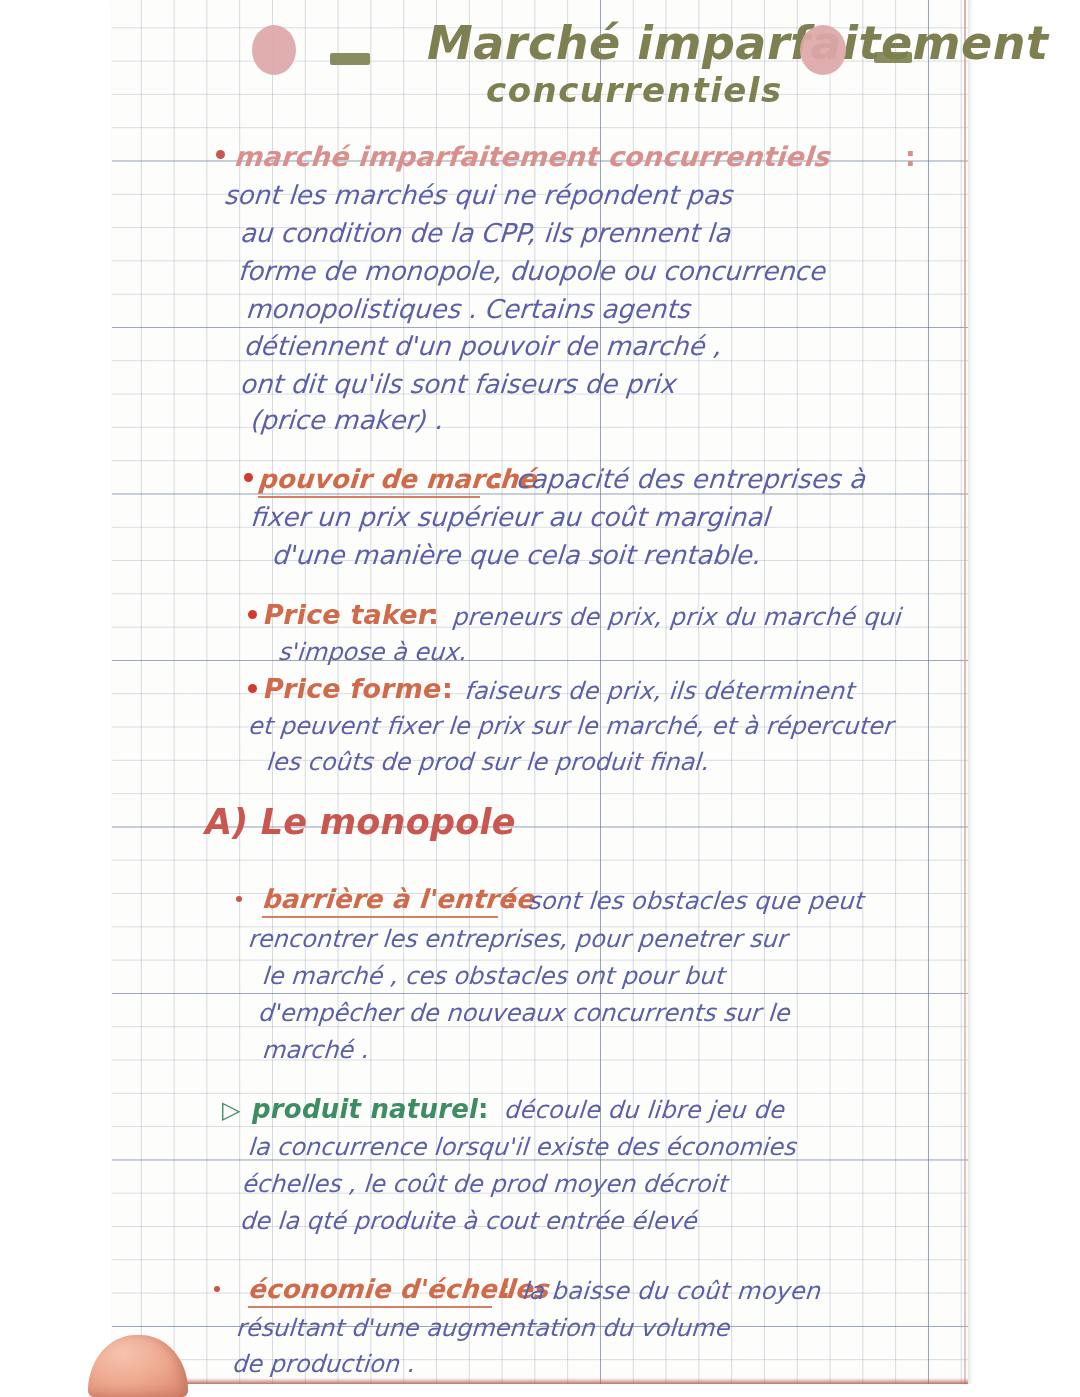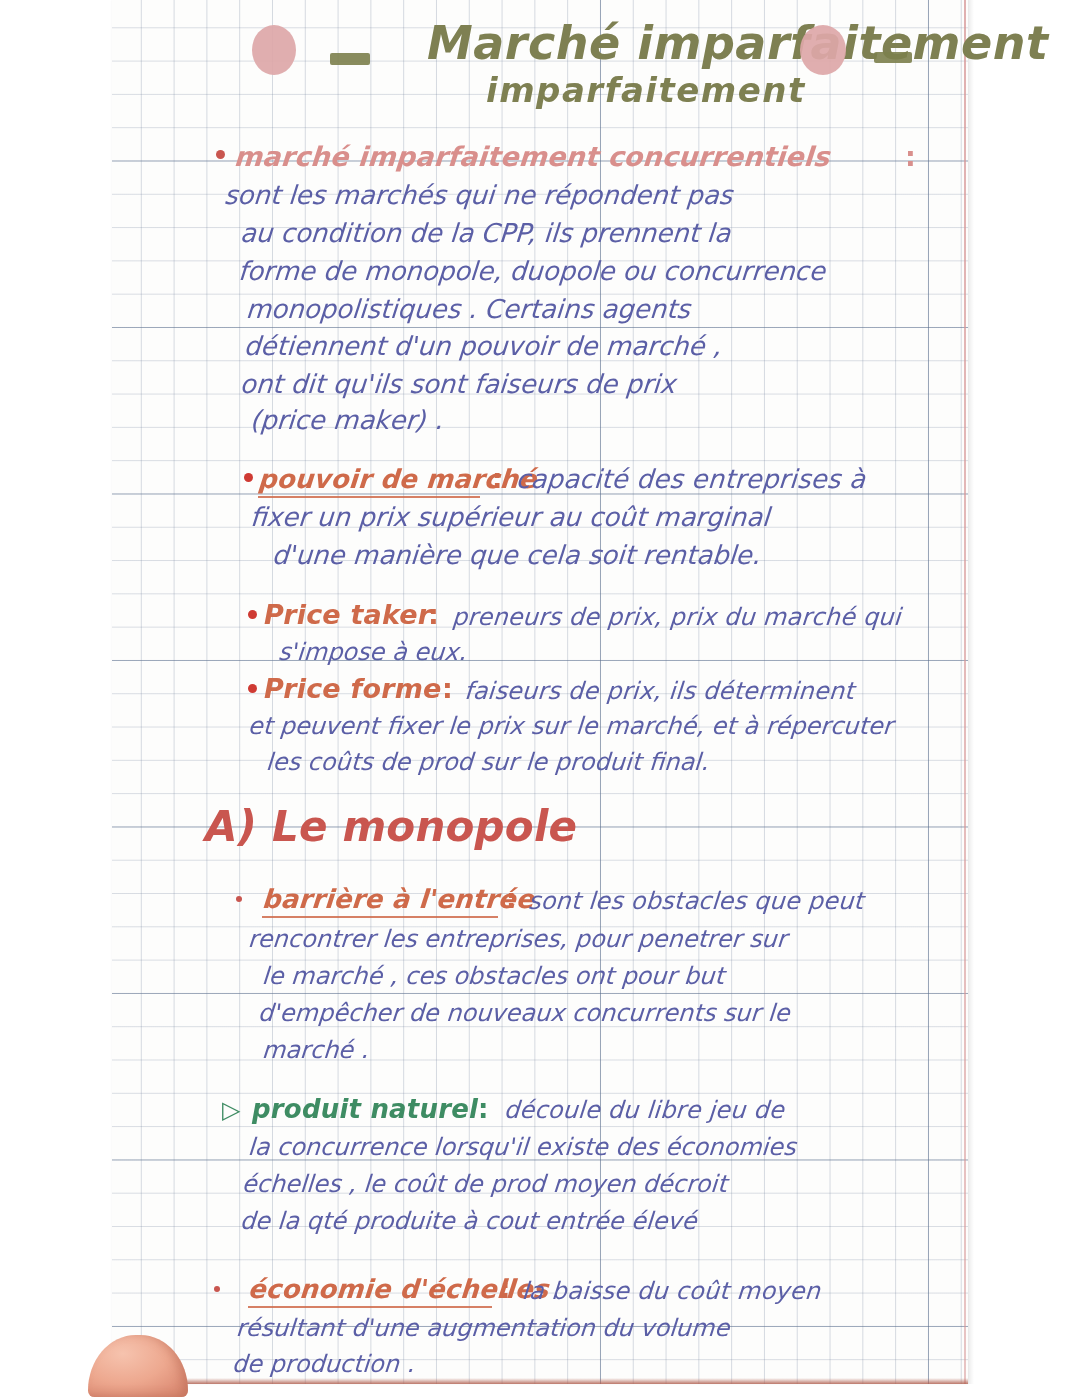--- a/index.html
+++ b/index.html
@@ -157,21 +157,21 @@
     color: #3e8c63;
     font-size: 24px;
     font-weight: 700;
     font-style: italic;
   }
 
   
   .t-head  { font-size: 25px; font-weight: 600; }
   .t-body  { font-size: 26px; font-weight: 400; }
   .t-small { font-size: 24px; font-weight: 400; }
-  .t-sec   { font-size: 42px; font-weight: 700; }
+  .t-sec   { font-size: 35px; font-weight: 700; }
 
   .underline-red {
     position: absolute;
     height: 2px;
     background: #cf6a4a;
     opacity: 0.85;
   }
 </style>
 </head>
 <body>
@@ -187,21 +187,21 @@
   </div>
 
   <div class="deco-dot" style="left:252px; top:25px; width:44px; height:50px;"></div>
   <div class="deco-dash" style="left:330px; top:53px; width:40px; height:12px;"></div>
 
   <div class="hw title-main ink-olive" style="left:427px; top:16px;">Marché imparfaitement</div>
 
   <div class="deco-dot" style="left:800px; top:25px; width:46px; height:50px;"></div>
   <div class="deco-dash" style="left:874px; top:52px; width:38px; height:11px;"></div>
 
-  <div class="hw title-sub ink-olive" style="left:486px; top:70px;">imparfaitement</div>
+  <div class="hw title-sub ink-olive" style="left:486px; top:70px;">concurrentiels</div>
 
   <div class="bullet redd" style="left:216px; top:150px;"></div>
   <div class="hw t-head cursive ink-salmon" style="left:234px; top:141px; font-size:27px;">marché imparfaitement concurrentiels</div>
   <div class="hw t-head ink-salmon" style="left:905px; top:141px; font-size:27px;">:</div>
 
   <div class="ln t-body cursive ink-blue" style="left:224px; top:180px;">sont les marchés qui ne répondent pas</div>
   <div class="ln t-body cursive ink-blue" style="left:240px; top:218px;">au condition de la CPP, ils prennent la</div>
   <div class="ln t-body cursive ink-blue" style="left:238px; top:256px;">forme de monopole, duopole ou concurrence</div>
   <div class="ln t-body cursive ink-blue" style="left:246px; top:294px;">monopolistiques . Certains   agents</div>
   <div class="ln t-body cursive ink-blue" style="left:244px; top:331px;">détiennent d'un   pouvoir de marché ,</div>

